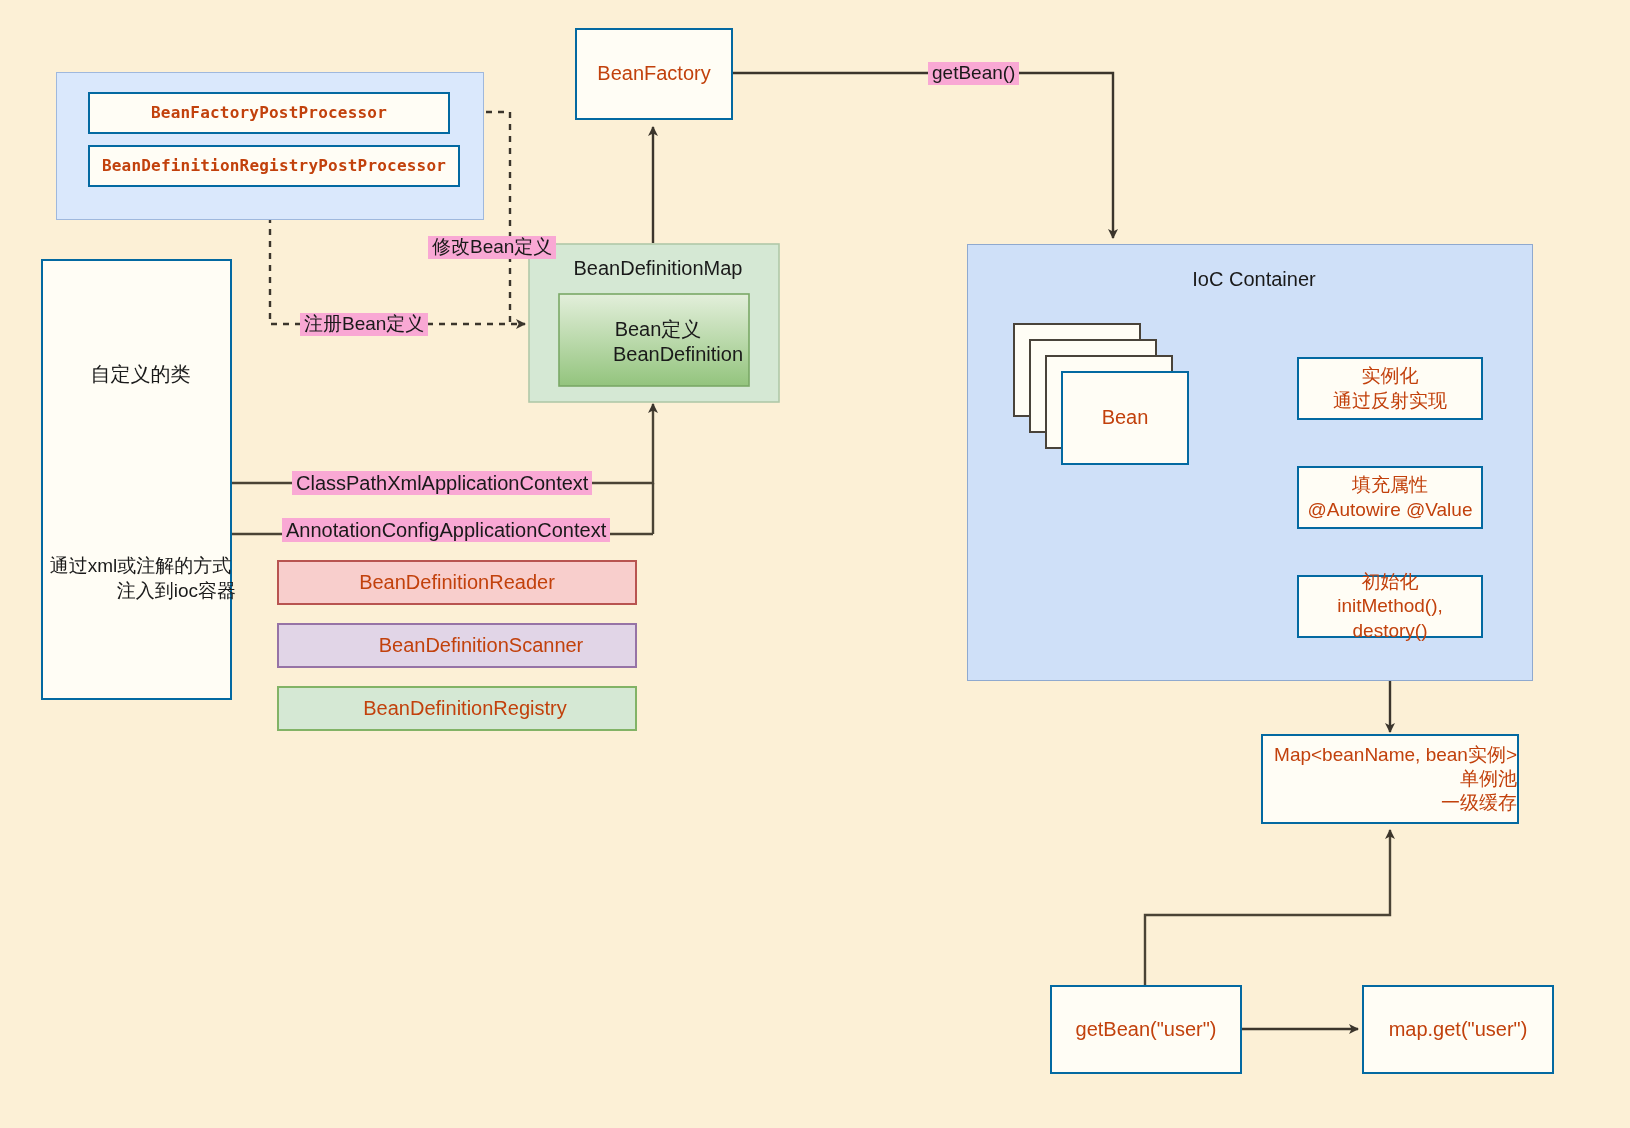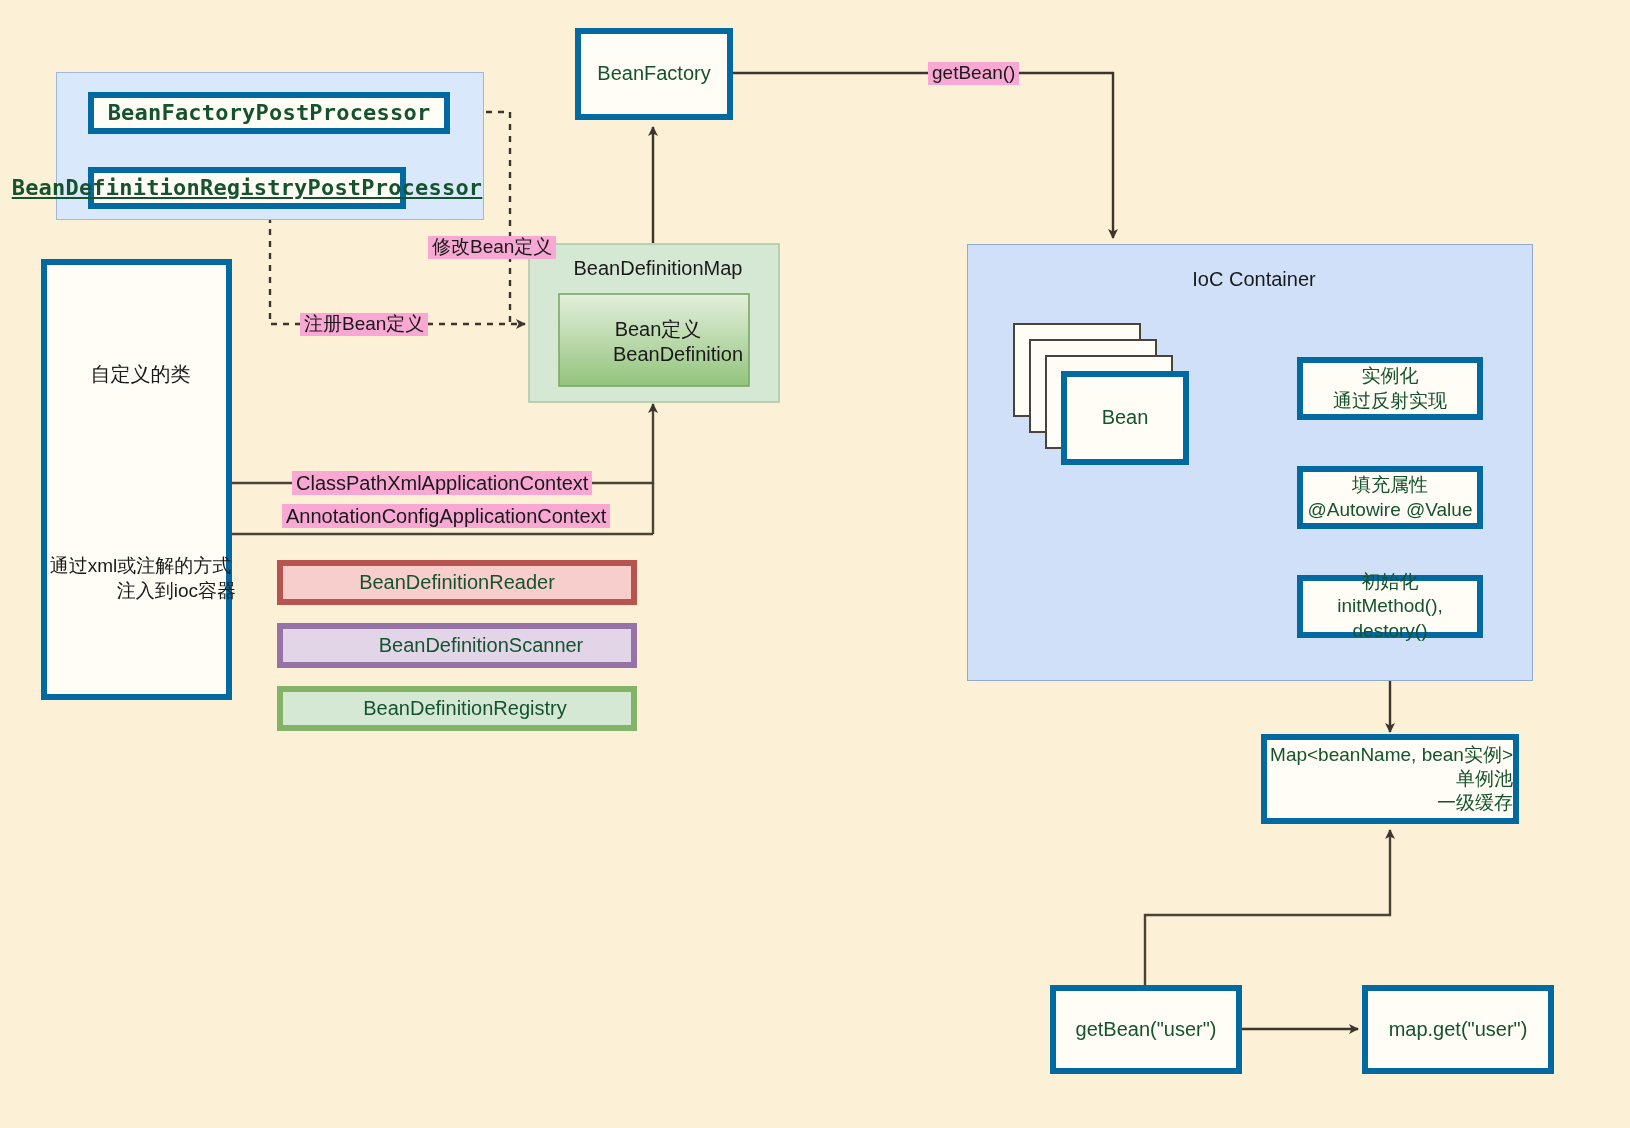--- a/index.html
+++ b/index.html
@@ -5,29 +5,29 @@
   html,body{margin:0;padding:0;}
   body{
     width:1630px;height:1128px;
     background:#fcf0d6;
     font-family:"Liberation Sans","DejaVu Sans",sans-serif;
     overflow:hidden;
     position:relative;
   }
   #canvas{position:absolute;left:0;top:0;width:1630px;height:1128px;}
   .box{position:absolute;box-sizing:border-box;display:flex;align-items:center;
-       justify-content:center;text-align:center;border:6px solid #0369a1;
-       background:#fffdf5;color:#14532d;line-height:1.28;}
+       justify-content:center;text-align:center;border:2px solid #0369a1;
+       background:#fffdf5;color:#c2410c;line-height:1.28;}
   .lbl{position:absolute;background:#f9a8d4;color:#1a1a1a;
        padding:0 4px;white-space:nowrap;line-height:1.2;}
   .grp{position:absolute;box-sizing:border-box;}
   .t19{font-size:19px;}
   .t20{font-size:20px;}
   .mono-hand{font-family:"DejaVu Sans Mono","Liberation Mono",monospace;
-             font-size:22px;font-weight:700;letter-spacing:.2px;}
+             font-size:16px;font-weight:700;letter-spacing:.2px;}
   .stackcard{position:absolute;border:2px solid #49433a;background:#fffdf5;box-sizing:border-box;}
 </style>
 </head>
 <body>
 
 <svg id="canvas" viewBox="0 0 1630 1128" xmlns="http://www.w3.org/2000/svg">
   <defs>
     <marker id="ah" markerWidth="12" markerHeight="12" refX="9" refY="5" orient="auto" markerUnits="userSpaceOnUse">
       <path d="M0,0 L10,5 L0,10 L2.6,5 Z" fill="#3b352c"></path>
     </marker>
@@ -59,38 +59,38 @@
   <path d="M1242,1029 L1358,1029" fill="none" stroke="#3b352c" stroke-width="2.4" marker-end="url(#ah)"></path>
 
   <rect x="529" y="244" width="250" height="158" fill="#d5e8d4" stroke="#b0c8a8" stroke-width="1.6"></rect>
   <rect x="559" y="294" width="190" height="92" fill="url(#bdGrad)" stroke="#7aa866" stroke-width="1.6"></rect>
 </svg>
 
 <div class="grp" style="left:56px;top:72px;width:428px;height:148px;background:#dae8fc;border:1.6px solid #9fb8dd;"></div>
 
 <div class="box mono-hand" style="left:88px;top:92px;width:362px;height:42px;">BeanFactoryPostProcessor</div>
 
-<div class="box mono-hand" style="left:88px;top:167px;width:318px;height:42px;text-decoration:underline;">BeanDefinitionRegistryPostProcessor</div>
+<div class="box mono-hand" style="left:88px;top:145px;width:372px;height:42px;">BeanDefinitionRegistryPostProcessor</div>
 
 <div class="box" style="left:41px;top:259px;width:191px;height:441px;flex-direction:column;justify-content:flex-start;"></div>
 <div class="lbl t20" style="left:41px;top:362px;width:191px;text-align:center;background:transparent;">自定义的类</div>
 <div class="lbl t19" style="left:41px;top:555px;width:191px;text-align:center;background:transparent;">通过xml或注解的方式</div>
 <div class="lbl t19" style="left:41px;top:580px;width:191px;text-align:right;background:transparent;">注入到ioc容器</div>
 
 <div class="box t20" style="left:575px;top:28px;width:158px;height:92px;">BeanFactory</div>
 
 <div class="lbl t20" style="left:529px;top:256px;width:250px;text-align:center;background:transparent;">BeanDefinitionMap</div>
 <div class="lbl t20" style="left:559px;top:317px;width:190px;text-align:center;background:transparent;">Bean定义</div>
 <div class="lbl t20" style="left:559px;top:342px;width:190px;text-align:center;background:transparent;padding-left:24px;">BeanDefinition</div>
 
 <div class="lbl t19" style="left:428px;top:236px;">修改Bean定义</div>
 <div class="lbl t19" style="left:300px;top:313px;">注册Bean定义</div>
 <div class="lbl t19" style="left:928px;top:62px;">getBean()</div>
 <div class="lbl t20" style="left:292px;top:471px;">ClassPathXmlApplicationContext</div>
-<div class="lbl t20" style="left:282px;top:504px;text-align:center;">AnnotationConfigApplicationContext</div>
+<div class="lbl t20" style="left:282px;top:518px;text-align:center;">AnnotationConfigApplicationContext</div>
 
 <div class="box t20" style="left:277px;top:560px;width:360px;height:45px;background:#f8cecc;border-color:#b85450;">BeanDefinitionReader</div>
 <div class="box t20" style="left:277px;top:623px;width:360px;height:45px;background:#e1d5e7;border-color:#9673a6;padding-left:48px;">BeanDefinitionScanner</div>
 <div class="box t20" style="left:277px;top:686px;width:360px;height:45px;background:#d5e8d4;border-color:#82b366;padding-left:16px;">BeanDefinitionRegistry</div>
 
 <div class="grp" style="left:967px;top:244px;width:566px;height:437px;background:#cfe0f8;border:1.6px solid #8fa9cf;"></div>
 <div class="lbl t20" style="left:967px;top:267px;width:566px;text-align:center;background:transparent;">IoC Container</div>
 
 <div class="stackcard" style="left:1013px;top:323px;width:128px;height:94px;"></div>
 <div class="stackcard" style="left:1029px;top:339px;width:128px;height:94px;"></div>

